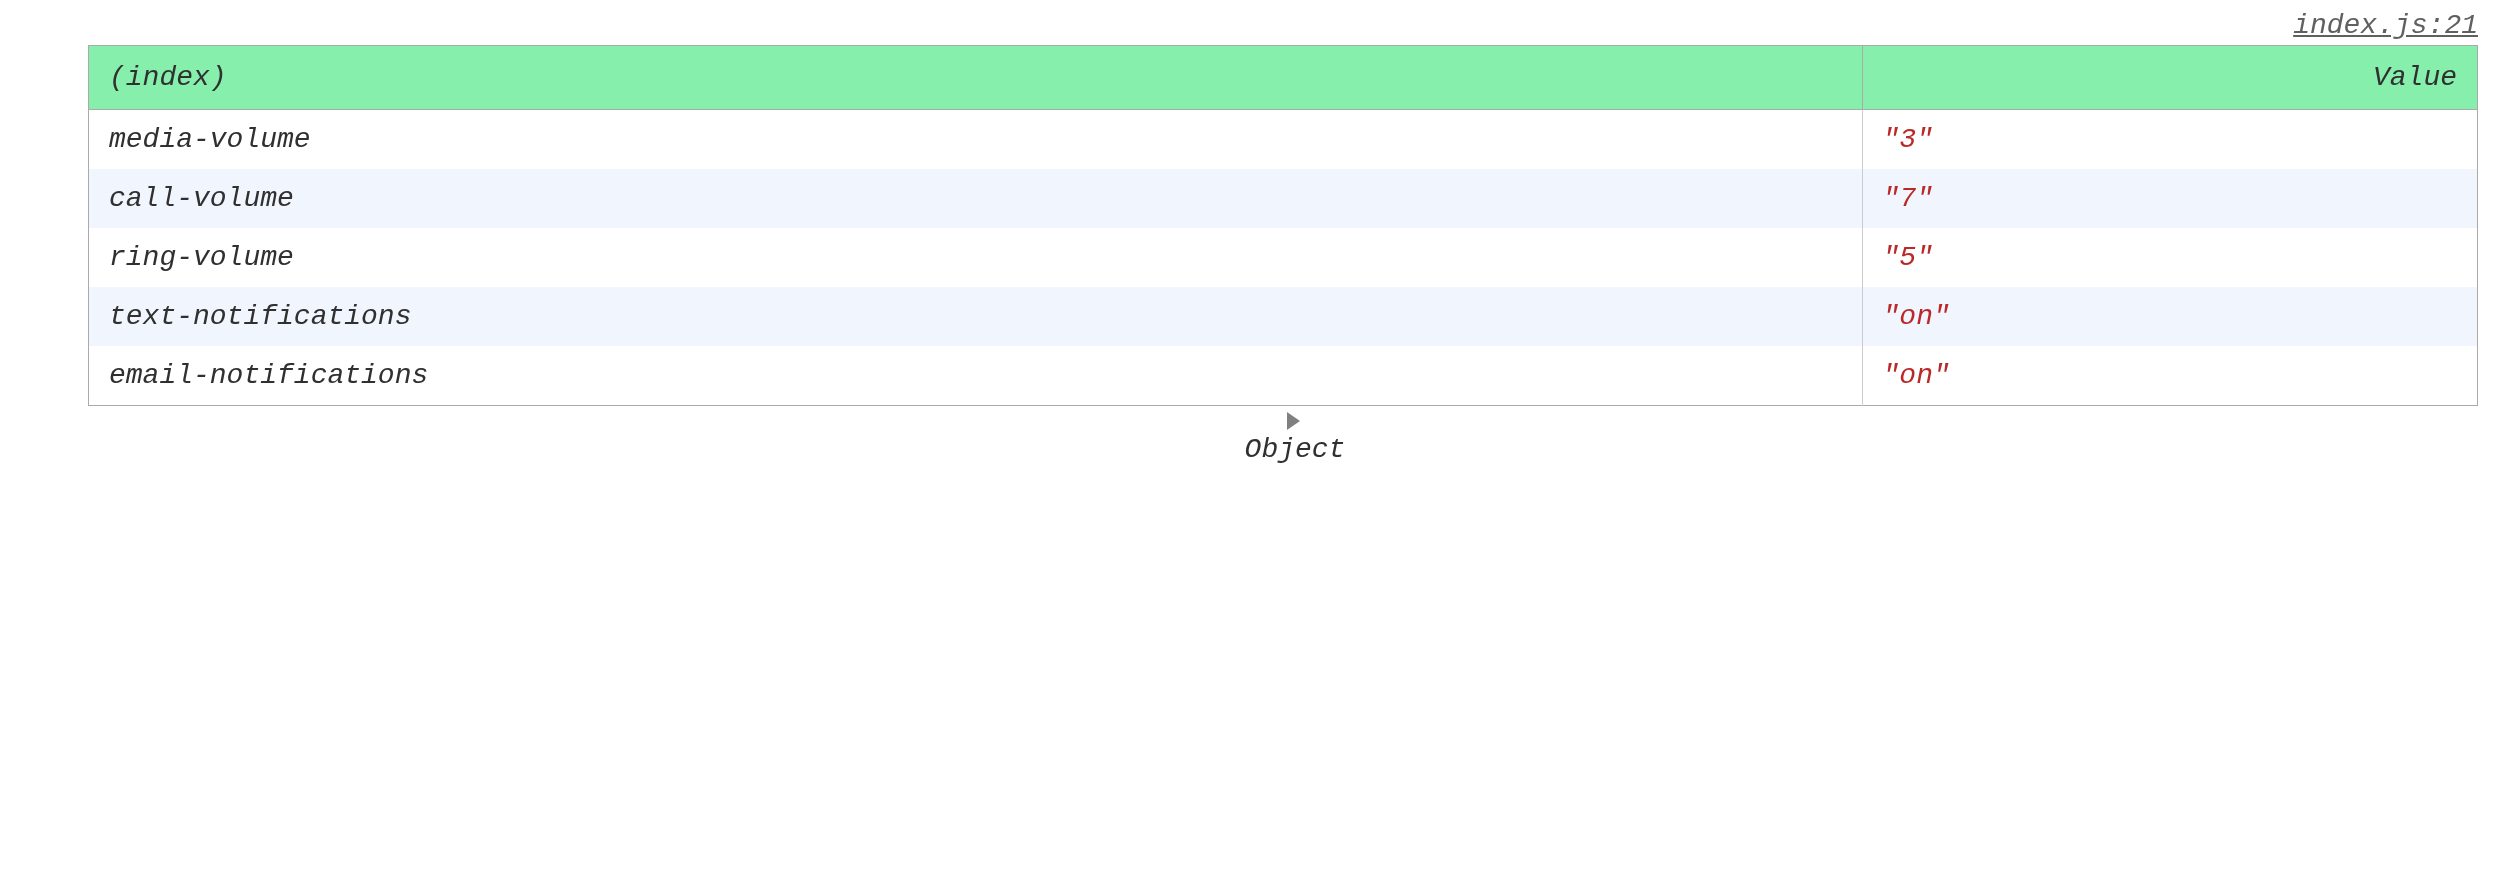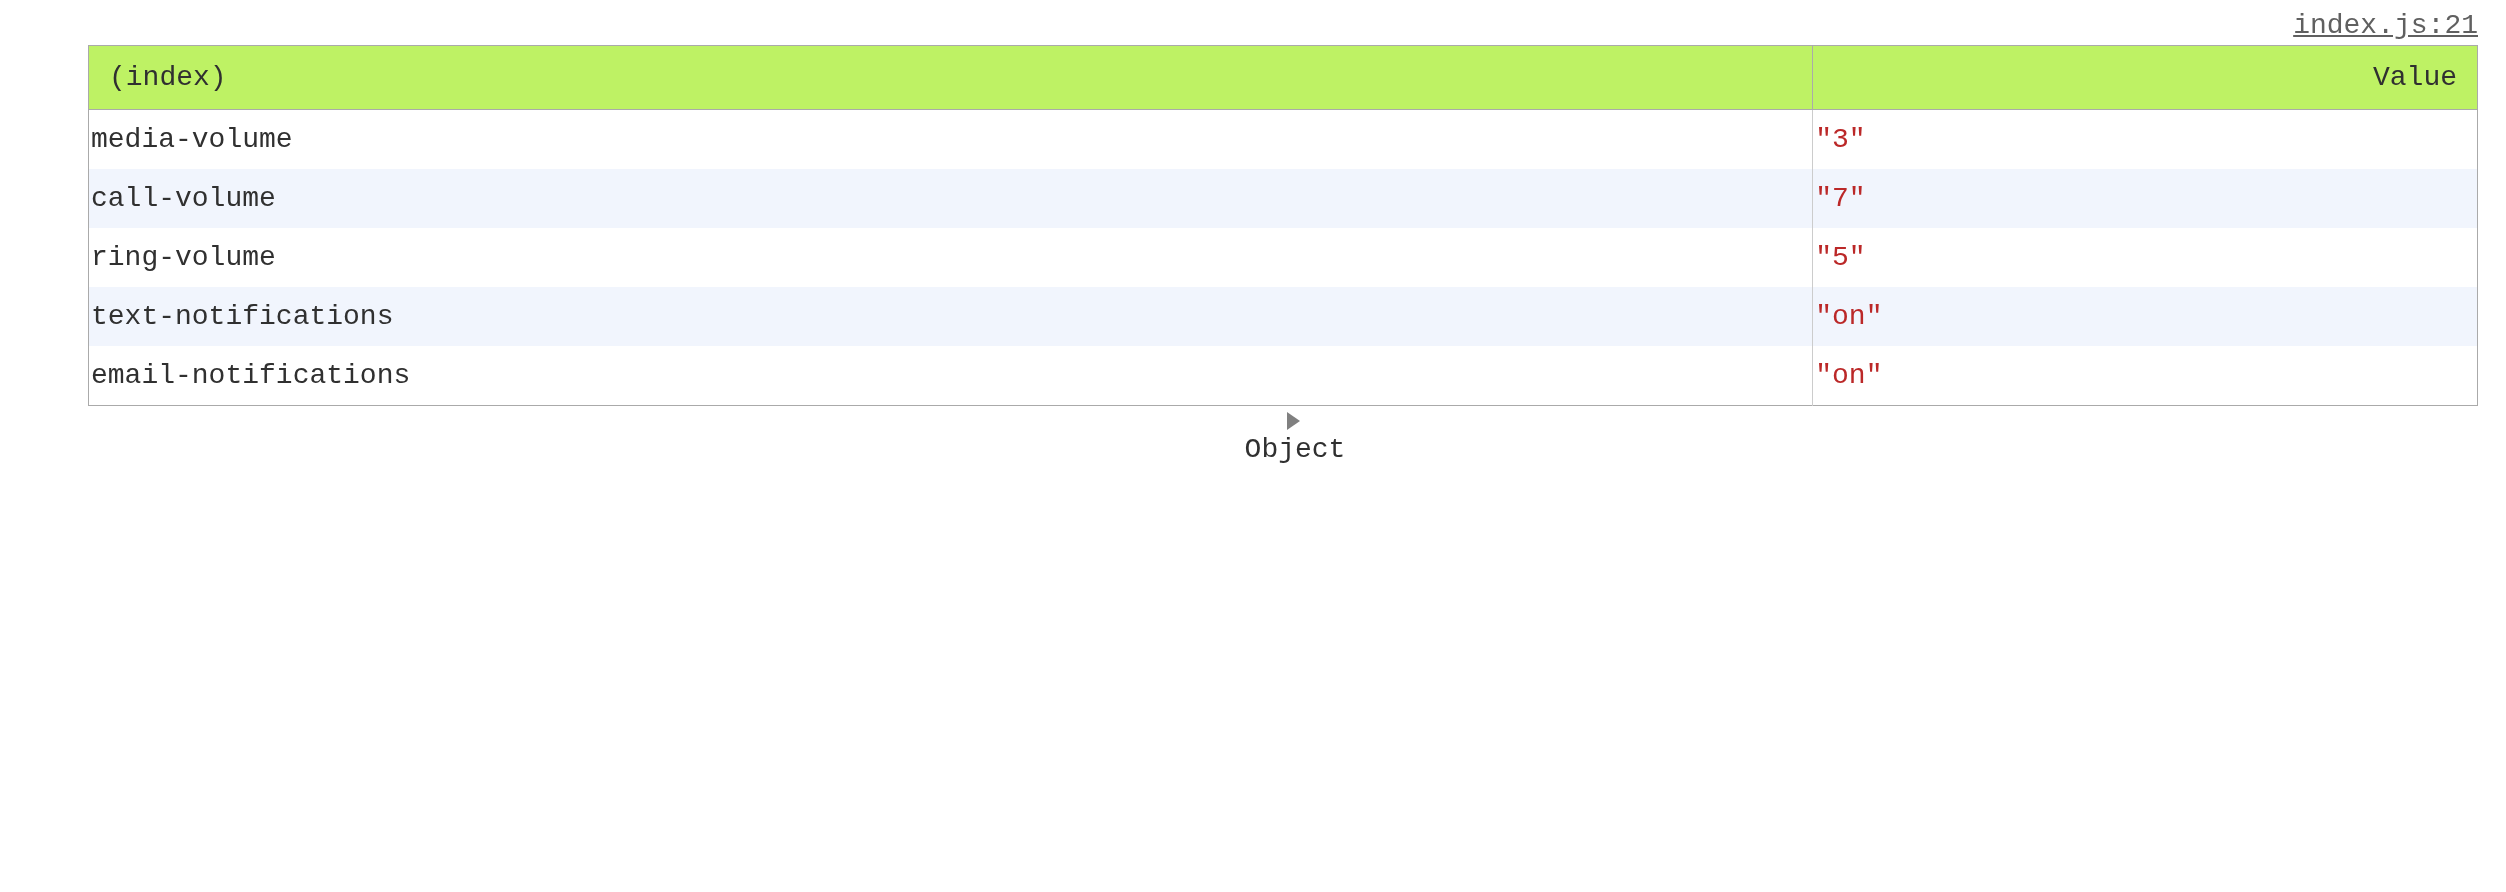--- a/index.html
+++ b/index.html
@@ -1,18 +1,19 @@
 <!DOCTYPE html>
 <html><head>
   <meta charset="utf-8">
   <style>
     * {
       margin: 0;
       padding: 0;
       box-sizing: border-box;
+      font-style: italic;
     }
     body {
       font-family: "Menlo", "Consolas", "Courier New", monospace;
       font-size: 28px;
       background: #ffffff;
       padding: 10px 8px 8px 8px;
       color: #303030;
     }
     .source-link-row {
       text-align: right;
@@ -27,36 +28,36 @@
     .table-wrapper {
       padding-left: 80px;
       padding-right: 20px;
     }
     table {
       width: 100%;
       border-collapse: collapse;
       border: 1.5px solid #aaaaaa;
     }
     thead tr {
-      background: #bef264;
+      background: #86efac;
     }
     th {
       text-align: left;
       font-weight: normal;
       padding: 16px 20px;
       border-bottom: 1.5px solid #aaaaaa;
       border-right: 1.5px solid #aaaaaa;
       color: #303030;
     }
     th:last-child {
       border-right: none;
       text-align: right;
     }
     td {
-      padding: 14px 2px;
+      padding: 14px 20px;
       border-right: 1.5px solid #cccccc;
       color: #303030;
       margin-left: 16px;
     }
     td:last-child {
       border-right: none;
     }
     td.value-cell {
       color: #bb2828;
     }

